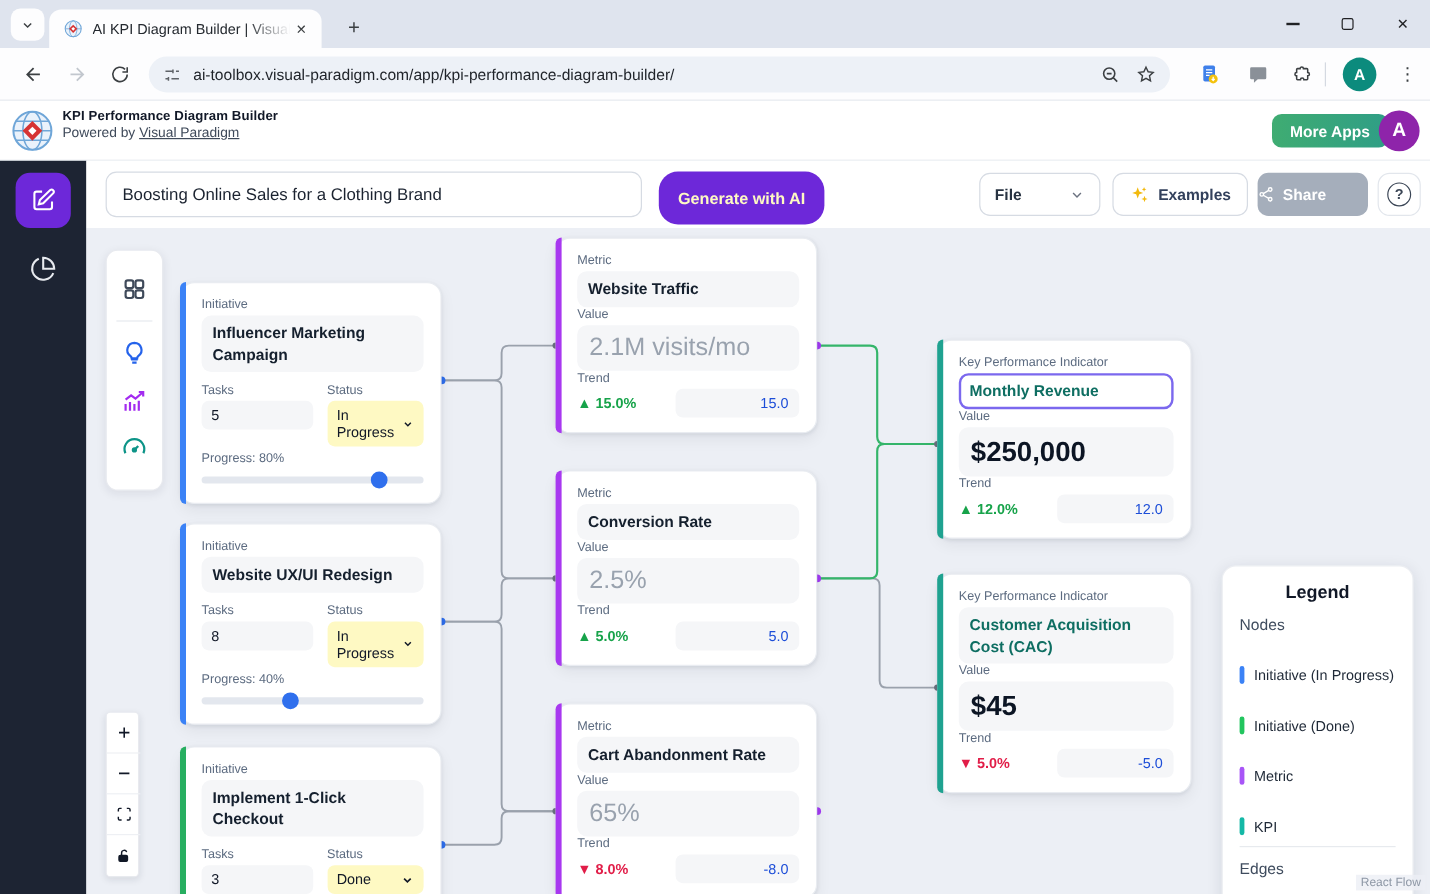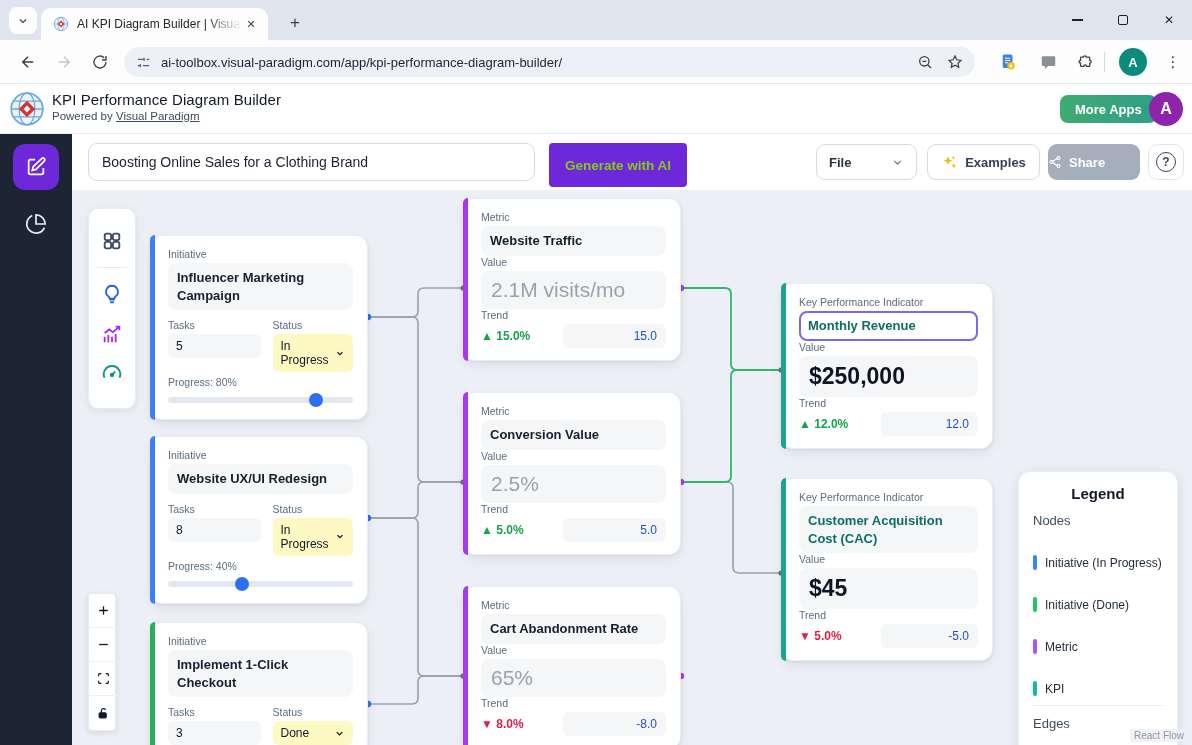--- a/index.html
+++ b/index.html
@@ -28,35 +28,35 @@
   .omni-ico { margin-left:14px; display:flex; align-items:center; }
   .tb-ico { position:absolute; top:9px; width:26px; height:26px; display:flex; align-items:center; justify-content:center; }
   .tb-sep { position:absolute; left:1104px; top:12px; width:1px; height:20px; background:#d4d9e1; }
   .tb-avatar { position:absolute; left:1119px; top:8px; width:28px; height:28px; border-radius:50%; background:#0c8b7d; color:#fff; font-size:13px; font-weight:700; display:flex; align-items:center; justify-content:center; }
   .kebab { position:absolute; left:1160px; top:8px; width:26px; height:28px; display:flex; align-items:center; justify-content:center; font-size:15px; color:#3c4043; letter-spacing:0; }
 
   
   .appheader { position:absolute; left:0; top:84px; width:1192px; height:50px; background:#fff; border-bottom:1px solid #e8ebf0; }
   .vp-logo { position:absolute; left:8px; top:6px; }
   .ah-titles { position:absolute; left:52px; top:7px; }
-  .ah-title { font-size:15px; font-weight:400; color:#111827; letter-spacing:.1px; }
+  .ah-title { font-size:11px; font-weight:700; color:#111827; letter-spacing:.1px; }
   .ah-sub { font-size:11.5px; color:#3f4a5a; margin-top:2px; }
   .ah-sub a { color:#3f4a5a; text-decoration:underline; }
   .more-apps { position:absolute; left:1060px; top:11px; height:28px; padding:0 15px; border-radius:8px; background:linear-gradient(90deg,#3fac72,#2f9e86); color:#fff; font-size:13px; font-weight:700; display:flex; align-items:center; }
   .ah-avatar { position:absolute; left:1149px; top:8px; width:34px; height:34px; border-radius:50%; background:#8e24aa; color:#fff; font-size:16px; font-weight:700; display:flex; align-items:center; justify-content:center; }
 
   
   .sidebar { position:absolute; left:0; top:134px; width:72px; height:611px; background:#1d2433; }
   .sb-edit { position:absolute; left:13px; top:10px; width:46px; height:46px; border-radius:12px; background:#6d28d9; display:flex; align-items:center; justify-content:center; }
   .sb-pie { position:absolute; left:24px; top:78px; width:24px; height:24px; display:flex; align-items:center; justify-content:center; }
 
   
   .apptoolbar { position:absolute; left:72px; top:134px; width:1120px; height:56px; background:#fff; }
   .prompt-input { position:absolute; left:16px; top:9px; width:447px; height:38px; border:1px solid #d6dbe3; border-radius:9px; padding:0 13px; font-size:14px; color:#1b2330; font-family:inherit; background:#fff; outline:none; }
-  .gen-btn { position:absolute; left:477px; top:9px; width:138px; height:44px; border:none; border-radius:4px; background:#6d28d9; color:#84cc16; font-size:13.5px; font-weight:700; font-family:inherit; display:flex; align-items:center; justify-content:center; }
+  .gen-btn { position:absolute; left:477px; top:9px; width:138px; height:44px; border:none; border-radius:16px; background:#6d28d9; color:#fef9c3; font-size:13.5px; font-weight:700; font-family:inherit; display:flex; align-items:center; justify-content:center; }
   .file-btn { position:absolute; left:744px; top:10px; width:101px; height:36px; border:1px solid #d6dbe3; border-radius:9px; background:#fff; display:flex; align-items:center; justify-content:space-between; padding:0 12px; font-size:13px; font-weight:600; color:#283342; }
   .ex-btn { position:absolute; left:855px; top:10px; width:113px; height:36px; border:1px solid #d6dbe3; border-radius:9px; background:#fff; display:flex; align-items:center; justify-content:center; gap:7px; font-size:13px; font-weight:700; color:#33415c; }
   .share-btn { position:absolute; left:976px; top:10px; width:92px; height:36px; border:none; border-radius:9px; background:#a5aebb; color:#fff; display:flex; align-items:center; gap:7px; font-size:13px; font-weight:700; }
   .help-btn { position:absolute; left:1076px; top:10px; width:36px; height:36px; border:1px solid #e2e6ec; border-radius:10px; background:#fff; display:flex; align-items:center; justify-content:center; }
   .help-q { width:20px; height:20px; border:1.6px solid #3b4656; border-radius:50%; display:flex; align-items:center; justify-content:center; font-size:12px; font-weight:700; color:#3b4656; }
 
   
   .canvas { position:absolute; left:72px; top:190px; width:1120px; height:555px; background:#eceff5; overflow:hidden; }
   .edges { position:absolute; left:0; top:0; }
 
@@ -427,21 +427,21 @@
       <div class="nlabel mt">Trend</div>
       <div class="trendrow">
         <span class="trendpct up">▲ 15.0%</span>
         <span class="trendval">15.0</span>
       </div>
     </div>
 
     <div class="card" style="left:391px; top:202px; width:218px;">
       <div class="stripe" style="background: rgb(168, 56, 240);"></div>
       <div class="nlabel">Metric</div>
-      <div class="tbox">Conversion Value</div>
+      <div class="tbox">Conversion Rate</div>
       <div class="nlabel mt">Value</div>
       <div class="vbox">2.5%</div>
       <div class="nlabel mt">Trend</div>
       <div class="trendrow">
         <span class="trendpct up">▲ 5.0%</span>
         <span class="trendval">5.0</span>
       </div>
     </div>
 
     <div class="card" style="left:391px; top:396px; width:218px;">

